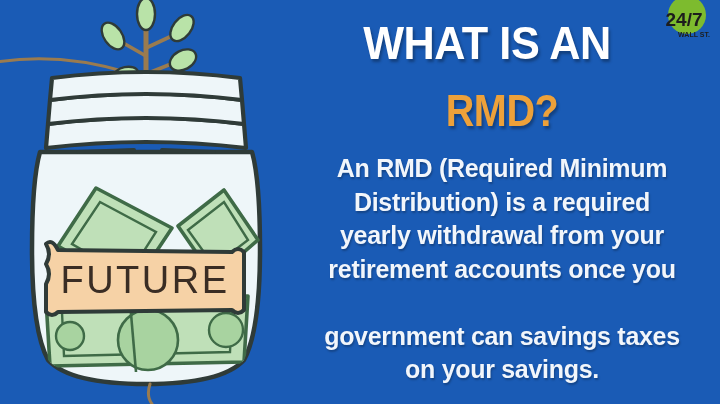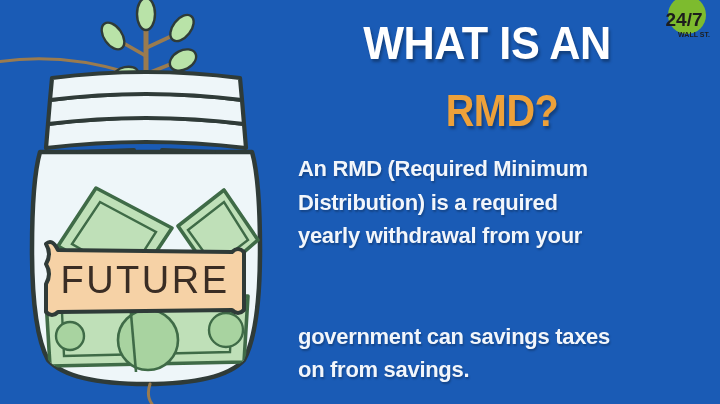--- a/index.html
+++ b/index.html
@@ -67,22 +67,23 @@
     transform-origin: center top;
     text-shadow: 2px 3px 3px rgba(0,0,0,0.30);
     white-space: nowrap;
   }
 
   #body-copy {
     position: absolute;
     top: 152px;
     left: 14px;
     width: 408px;
+    text-align: center;
     color: #f2f6fb;
-    font-size: 22px;
+    font-size: 25px;
     line-height: 33.5px;
     font-weight: 700;
     letter-spacing: -0.3px;
     text-shadow: 1px 2px 2px rgba(0,0,0,0.25);
   }
 
   
   #illustration {
     position: absolute;
     left: 0;
@@ -161,17 +162,17 @@
       <text x="40" y="41" text-anchor="middle" font-family="Liberation Sans, sans-serif" font-size="7" font-weight="700" fill="#1d1d1d">WALL ST.</text>
     </svg>
   </div>
 
   <div id="text-column">
 
     <div id="headline-1" style="color: rgb(255, 255, 255);">WHAT IS AN</div>
 
     <div id="headline-2" style="color: rgb(237, 161, 58);">RMD?</div>
 
-    <div id="body-copy" style="color: rgb(242, 246, 251);"><span>An RMD (Required Minimum</span><br><span>Distribution) is a required</span><br><span>yearly withdrawal from your</span><br><br><br><span>government can savings taxes</span><br><span>on from savings.</span></div>
+    <div id="body-copy" style="color: rgb(242, 246, 251);"><span>An RMD (Required Minimum</span><br><span>Distribution) is a required</span><br><span>yearly withdrawal from your</span><br><span>retirement accounts once you</span><br><br><span>government can savings taxes</span><br><span>on your savings.</span></div>
 
   </div>
 
 </div>
 
 </body></html>

